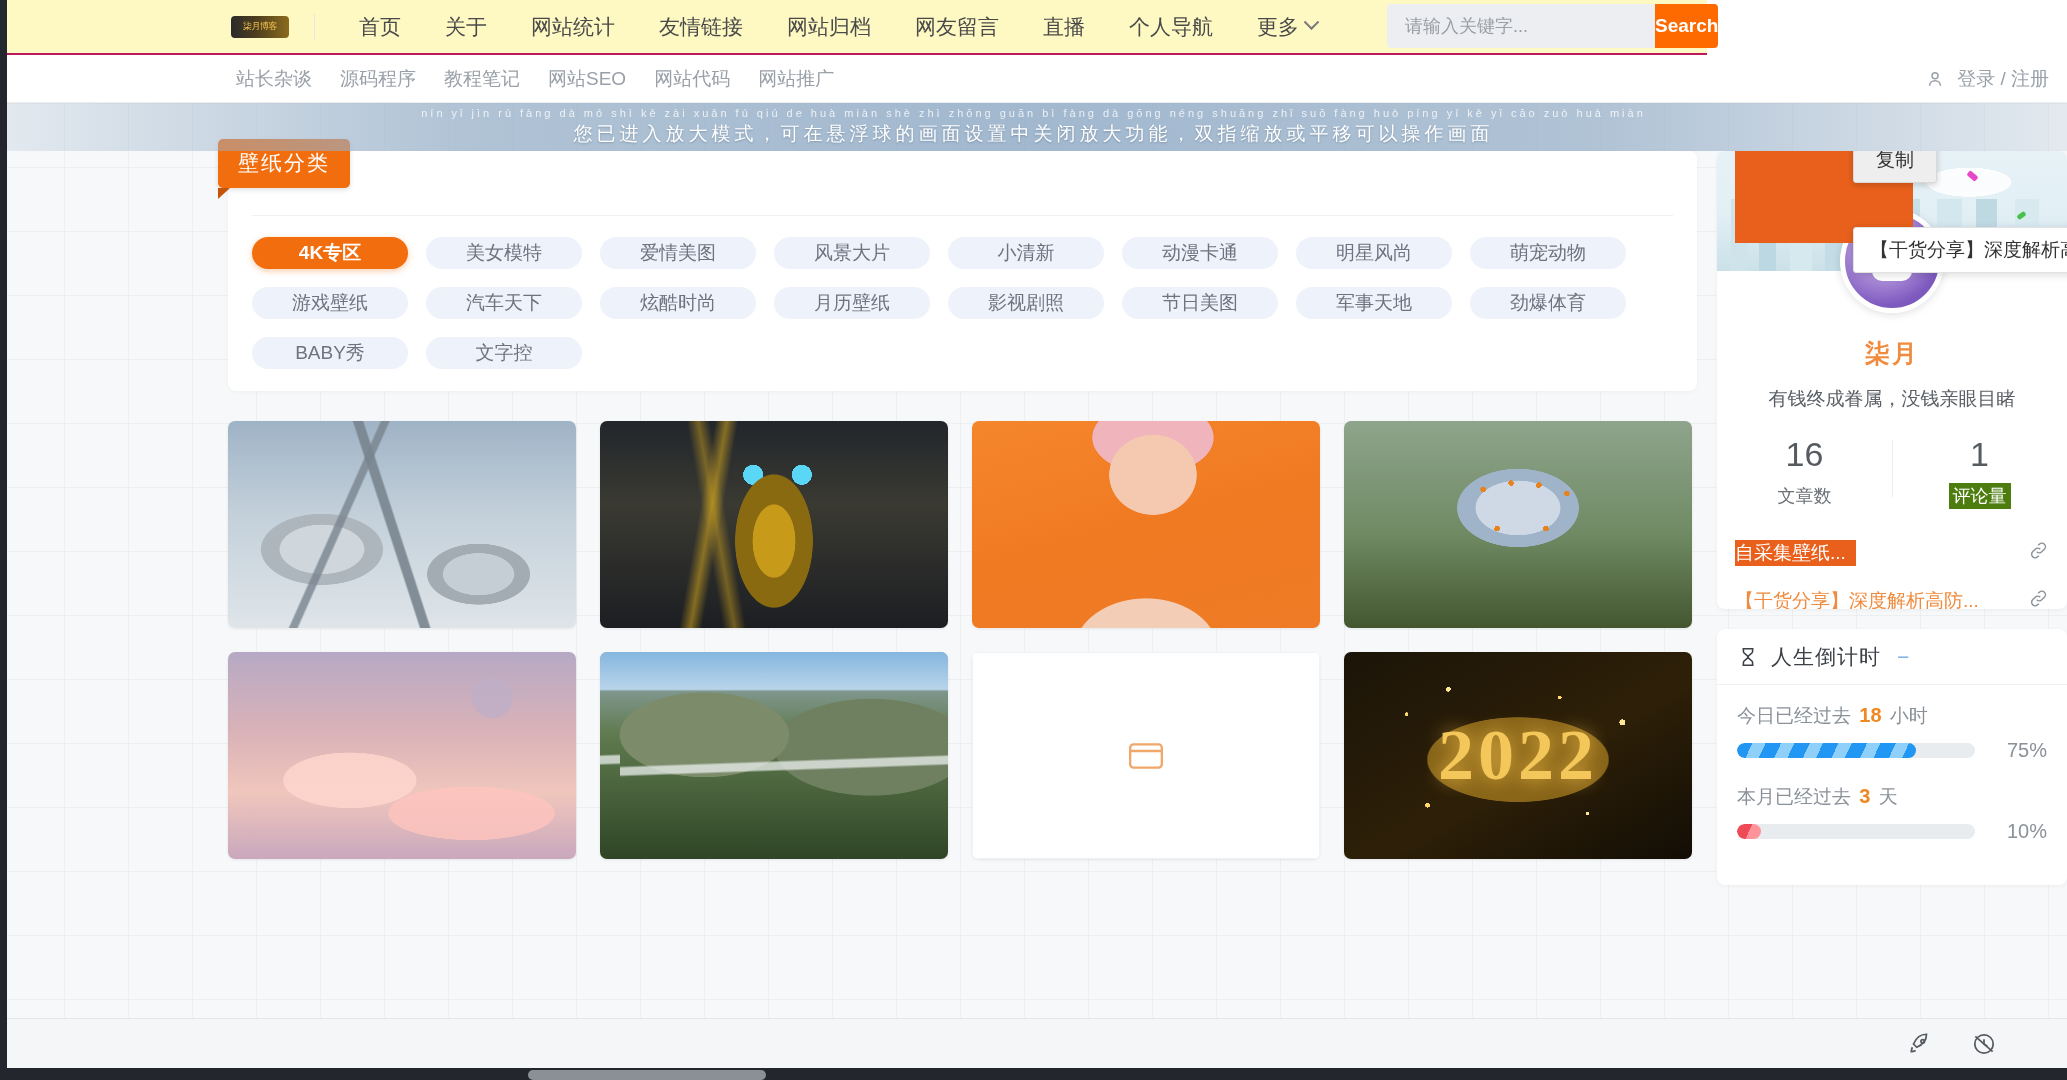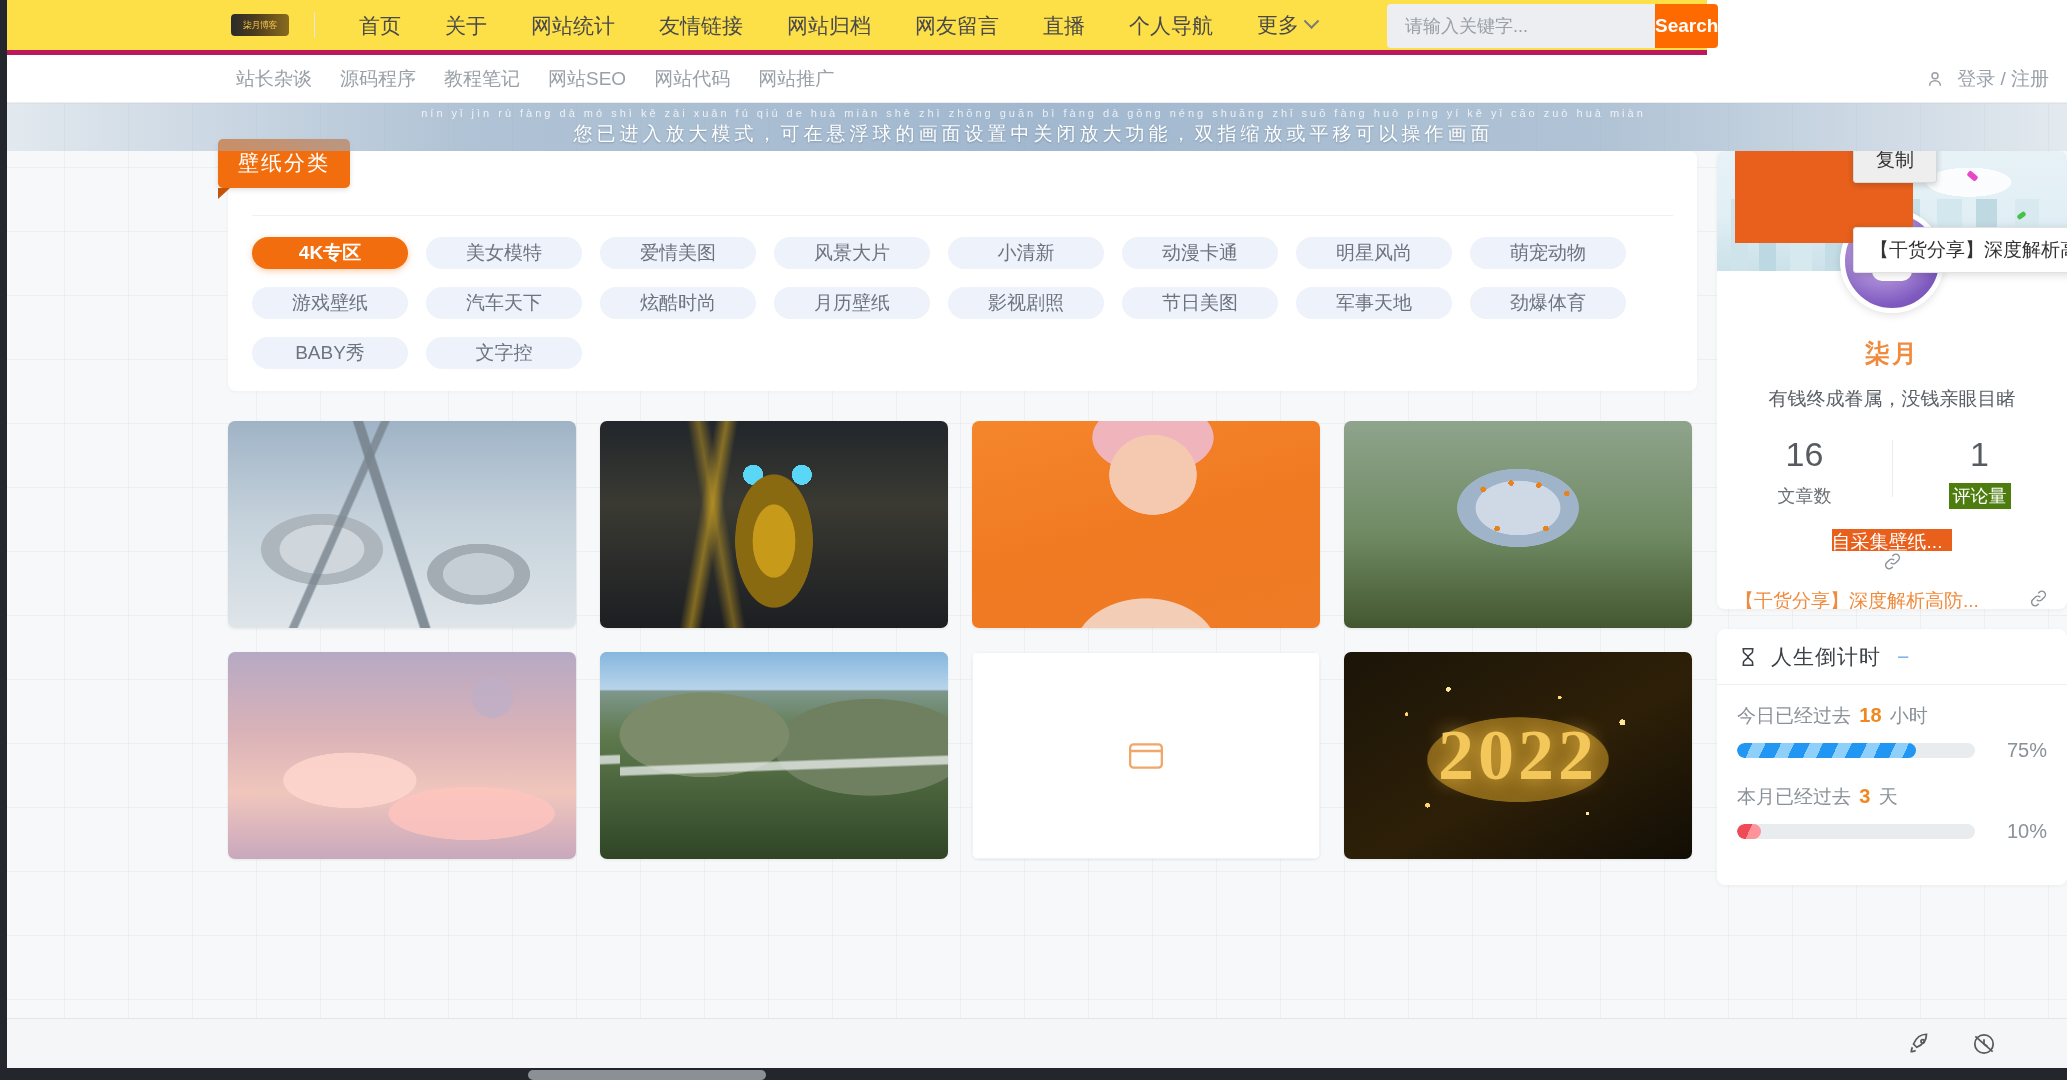--- a/index.html
+++ b/index.html
@@ -13,24 +13,24 @@
     position: relative;
     width: 2067px; height: 1080px;
     background: #ffffff;
     overflow: hidden;
   }
 
   
   #topbar {
     position: absolute; top: 0; left: 0;
     width: 1707px; height: 55px;
-    background: #fde047;
+    background: #fef9c3;
     display: flex; align-items: center;
     z-index: 40;
-    border-bottom: 5px solid #be185d;
+    border-bottom: 2px solid #be185d;
   }
   #logo-wrap {
     width: 64px; height: 26px;
     margin-left: 228px;
     display: flex; align-items: center; justify-content: center;
     position: relative;
   }
   #logo-badge {
     width: 58px; height: 22px; border-radius: 4px;
     background: linear-gradient(90deg,#2b2b2b 0%, #4a3b1e 40%, #8a6b1e 100%);
@@ -544,21 +544,21 @@
             <path d="M19 38 q9 -7 18 0" stroke="#5b3fa0" stroke-width="3" fill="none" stroke-linecap="round"></path>
           </svg>
         </div>
         <div id="profile-name">柒月</div>
         <div id="profile-motto">有钱终成眷属，没钱亲眼目睹</div>
         <div id="profile-stats">
             <div class="stat"><div class="num">16</div><div class="lbl">文章数</div></div>
             <div class="stat"><div class="num">1</div><div class="lbl sel">评论量</div></div>
           </div>
         <div id="profile-links">
-          <div class="plink sel-a" style="position: relative; z-index: 2; flex-direction: column;">
+          <div class="plink sel-a" style="position: relative; z-index: 2;">
               <span class="txt">自采集壁纸...</span>
               <span class="link-icon"><svg width="21" height="21" viewBox="0 0 24 24" fill="none" stroke="#8a9199" stroke-width="1.6">
                   <path d="M10 13.5a4 4 0 0 0 5.7 0l3-3a4 4 0 0 0-5.7-5.7l-1.3 1.3"></path>
                   <path d="M14 10.5a4 4 0 0 0-5.7 0l-3 3a4 4 0 0 0 5.7 5.7l1.3-1.3"></path>
                 </svg></span>
             </div>
             <div class="plink sel-b" style="position: relative; z-index: 2;">
               <span class="txt">【干货分享】深度解析高防...</span>
               <span class="link-icon"><svg width="21" height="21" viewBox="0 0 24 24" fill="none" stroke="#8a9199" stroke-width="1.6">
                   <path d="M10 13.5a4 4 0 0 0 5.7 0l3-3a4 4 0 0 0-5.7-5.7l-1.3 1.3"></path>

